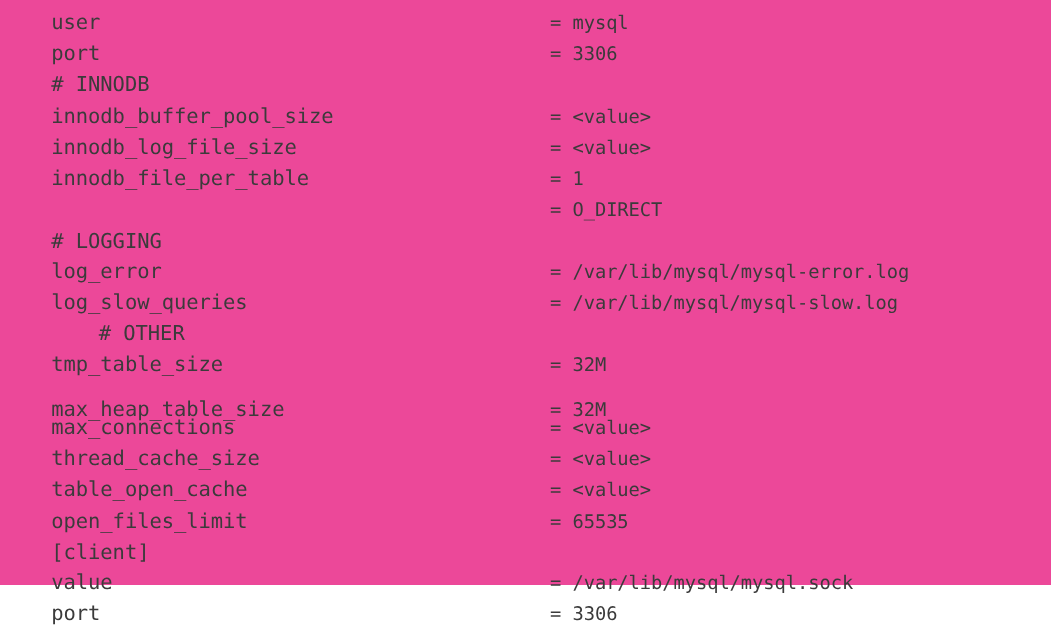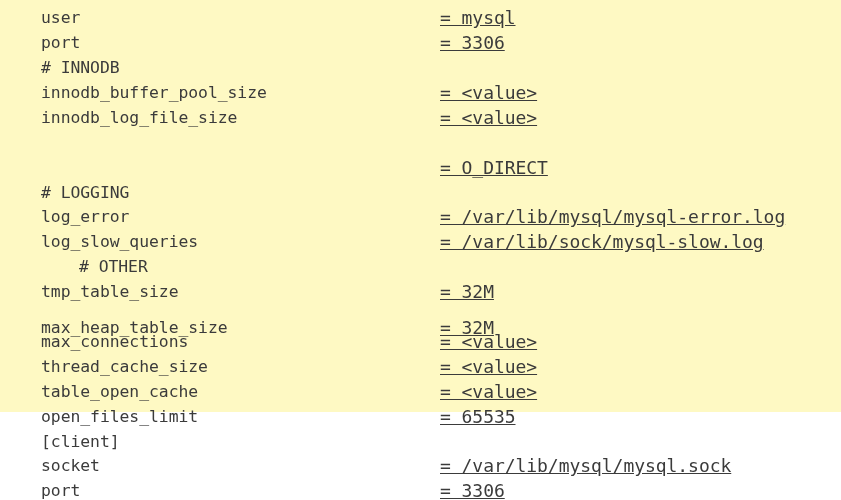--- a/index.html
+++ b/index.html
@@ -13,22 +13,22 @@
     height: 500px;
     overflow: hidden;
     font-family: "DejaVu Sans Mono", "Liberation Mono", monospace;
     -webkit-font-smoothing: antialiased;
   }
   #config-listing {
     position: absolute;
     left: 0;
     top: 0;
     width: 841px;
-    height: 412px;
-    background: #fef9c3;
+    height: 468px;
+    background: #ec4899;
   }
   .config-line {
     position: absolute;
     left: 0;
     right: 0;
     height: 24.9px;
     white-space: pre;
   }
   .key {
     position: absolute;
@@ -37,44 +37,44 @@
     font-size: 16.4px;
     line-height: 24.9px;
     letter-spacing: -0.05px;
     color: #3b3b3b;
     white-space: pre;
   }
   .val {
     position: absolute;
     left: 440px;
     top: 0;
-    font-size: 18px;
+    font-size: 15px;
     line-height: 24.9px;
     letter-spacing: -0.05px;
     color: #3b3b3b;
     white-space: pre;
-    text-decoration: underline;
   }
 </style>
 </head>
 <body>
 
 <div id="config-listing">
     <div class="config-line" style="top: 6.2px;"><span class="key">user</span><span class="val">= mysql</span></div>
     <div class="config-line" style="top: 31.1px;"><span class="key">port</span><span class="val">= 3306</span></div>
     <div class="config-line" style="top: 56px;"><span class="key"># INNODB</span></div>
     <div class="config-line" style="top: 80.9px;"><span class="key">innodb_buffer_pool_size</span><span class="val">= &lt;value&gt;</span></div>
     <div class="config-line" style="top: 105.8px;"><span class="key">innodb_log_file_size</span><span class="val">= &lt;value&gt;</span></div>
+    <div class="config-line" style="top: 130.7px;"><span class="key">innodb_file_per_table</span><span class="val">= 1</span></div>
     <div class="config-line" style="top: 155.6px;"><span class="val">= O_DIRECT</span></div>
     <div class="config-line" style="top: 180.5px;"><span class="key"># LOGGING</span></div>
     <div class="config-line" style="top: 205.4px;"><span class="key">log_error</span><span class="val">= /var/lib/mysql/mysql-error.log</span></div>
-    <div class="config-line" style="top: 230.3px;"><span class="key">log_slow_queries</span><span class="val">= /var/lib/sock/mysql-slow.log</span></div>
+    <div class="config-line" style="top: 230.3px;"><span class="key">log_slow_queries</span><span class="val">= /var/lib/mysql/mysql-slow.log</span></div>
     <div class="config-line" style="top: 255.2px; margin-left: 38px;"><span class="key"># OTHER</span></div>
     <div class="config-line" style="top: 280.1px;"><span class="key">tmp_table_size</span><span class="val">= 32M</span></div>
     <div class="config-line" style="top: 316px;"><span class="key">max_heap_table_size</span><span class="val">= 32M</span></div>
     <div class="config-line" style="top: 329.9px;"><span class="key">max_connections</span><span class="val">= &lt;value&gt;</span></div>
     <div class="config-line" style="top: 354.8px;"><span class="key">thread_cache_size</span><span class="val">= &lt;value&gt;</span></div>
     <div class="config-line" style="top: 379.7px;"><span class="key">table_open_cache</span><span class="val">= &lt;value&gt;</span></div>
     <div class="config-line" style="top: 404.6px;"><span class="key">open_files_limit</span><span class="val">= 65535</span></div>
     <div class="config-line" style="top: 429.5px;"><span class="key">[client]</span></div>
-    <div class="config-line" style="top: 454.4px;"><span class="key">socket</span><span class="val">= /var/lib/mysql/mysql.sock</span></div>
+    <div class="config-line" style="top: 454.4px;"><span class="key">value</span><span class="val">= /var/lib/mysql/mysql.sock</span></div>
     <div class="config-line" style="top: 479.3px;"><span class="key">port</span><span class="val">= 3306</span></div>
   </div>
 
 </body></html>

